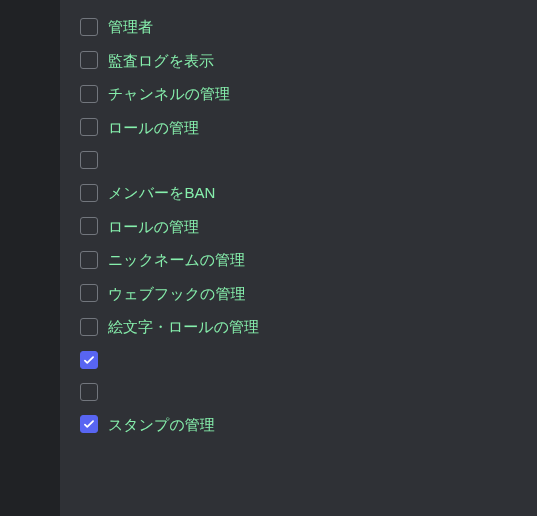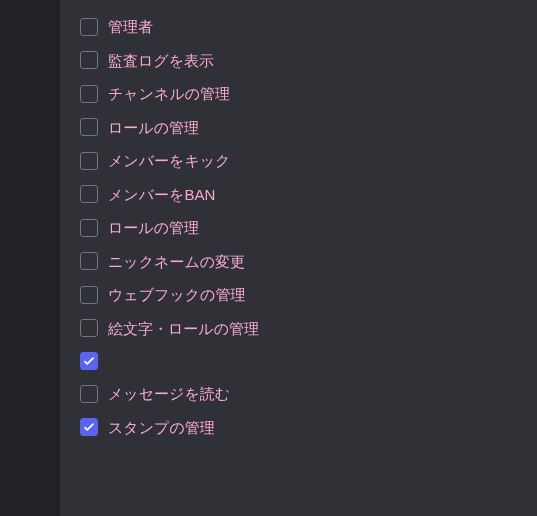--- a/index.html
+++ b/index.html
@@ -53,21 +53,21 @@
     }
     .checkbox svg {
       width: 14px;
       height: 14px;
       display: none;
     }
     .checkbox.checked svg {
       display: block;
     }
     .label {
-      color: #f9a8d4;
+      color: #86efac;
       line-height: 1.3;
     }
   </style>
 </head>
 <body>
 
 <div class="permission-list">
 
   <div class="permission-item">
     <div class="checkbox">
@@ -94,42 +94,41 @@
     <div class="checkbox">
       
     </div>
     <span class="label">ロールの管理</span>
   </div>
 
   <div class="permission-item">
     <div class="checkbox">
       
     </div>
-    <span class="label">メンバーをキック</span>
   </div>
 
   <div class="permission-item">
     <div class="checkbox">
       
     </div>
     <span class="label">メンバーをBAN</span>
   </div>
 
   <div class="permission-item">
     <div class="checkbox">
       
     </div>
     <span class="label">ロールの管理</span>
   </div>
 
   <div class="permission-item">
     <div class="checkbox">
       
     </div>
-    <span class="label">ニックネームの変更</span>
+    <span class="label">ニックネームの管理</span>
   </div>
 
   <div class="permission-item">
     <div class="checkbox">
       
     </div>
     <span class="label">ウェブフックの管理</span>
   </div>
 
   <div class="permission-item">
@@ -145,21 +144,20 @@
           <path d="M5 13l4 4L19 7" stroke="white" stroke-width="3" stroke-linecap="round" stroke-linejoin="round"></path>
         </svg>
     </div>
   </div>
 
 
   <div class="permission-item">
     <div class="checkbox">
       
     </div>
-    <span class="label">メッセージを読む</span>
   </div>
 
   <div class="permission-item">
     <div class="checkbox checked">
       <svg viewBox="0 0 24 24" fill="none">
           <path d="M5 13l4 4L19 7" stroke="white" stroke-width="3" stroke-linecap="round" stroke-linejoin="round"></path>
         </svg>
     </div>
     <span class="label">スタンプの管理</span>
   </div>

